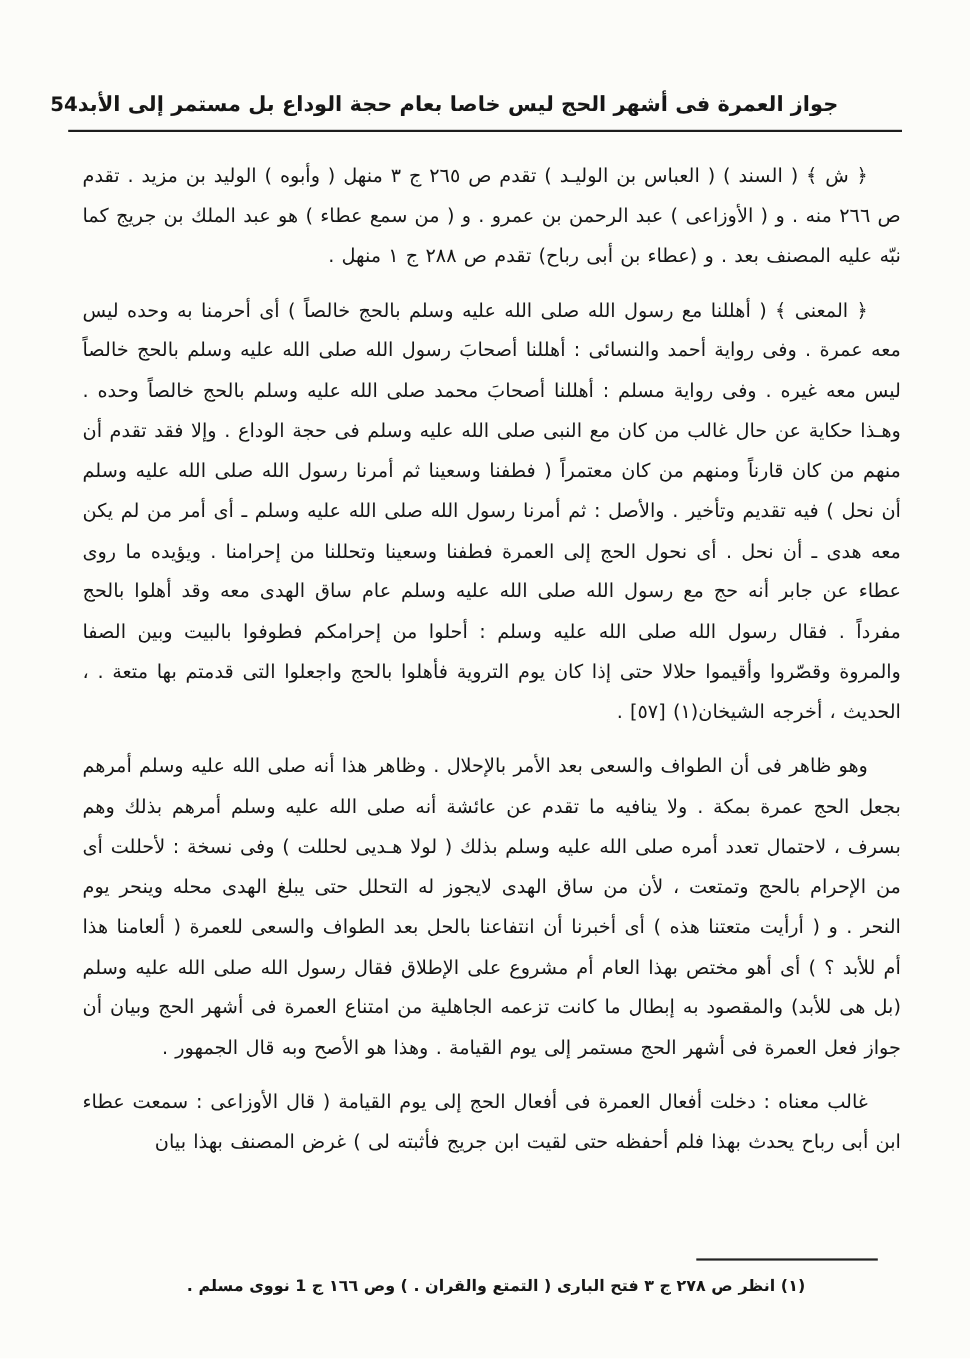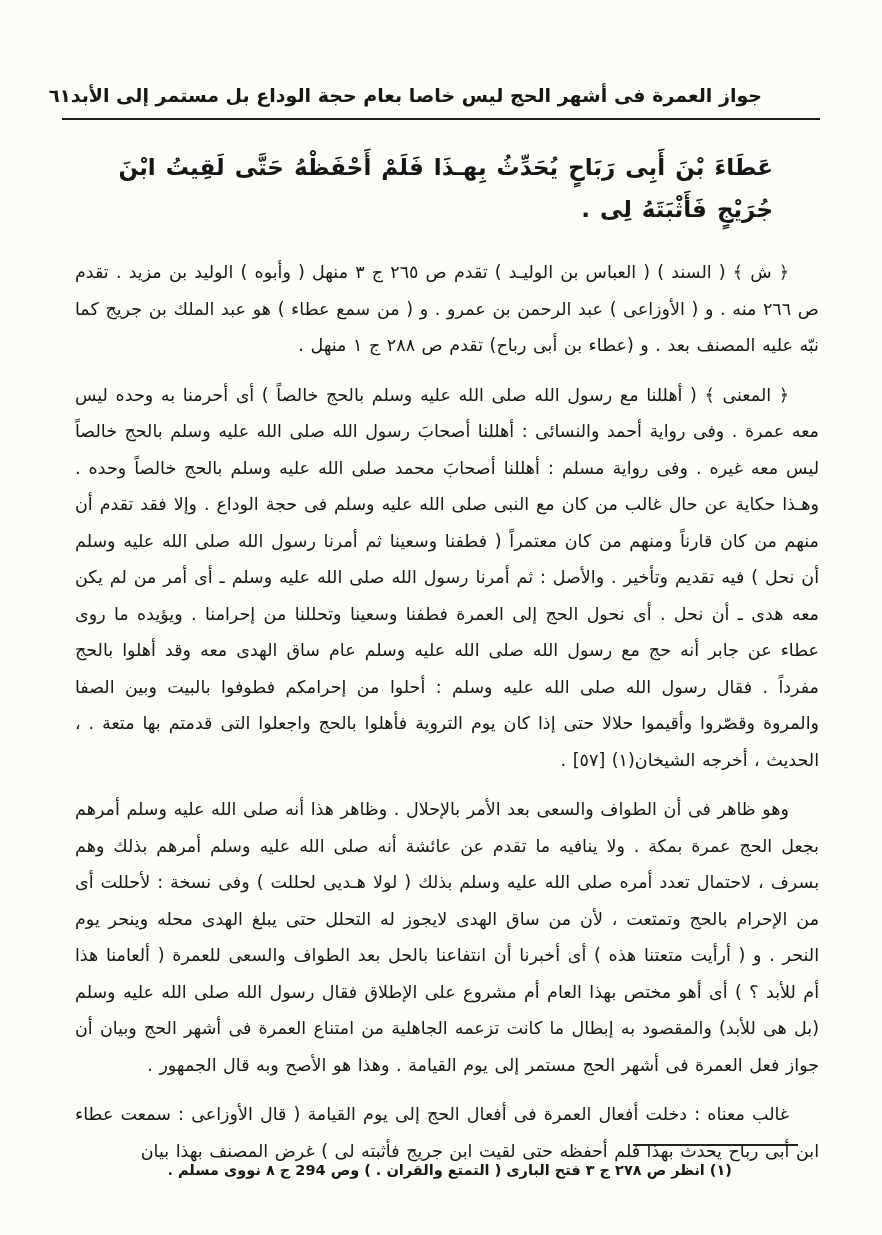--- a/index.html
+++ b/index.html
@@ -94,34 +94,33 @@
     font-weight: 700;
   }
 </style>
 </head>
 <body>
 
 <div class="page">
 
   <div class="header">
     <div class="chapter-title">جواز العمرة فى أشهر الحج ليس خاصا بعام حجة الوداع بل مستمر إلى الأبد</div>
-    <div class="page-number">٦١</div>
+    <div class="page-number">54</div>
   </div>
 
   <div class="header-rule"></div>
 
   <div class="content">
-    <div class="hadith-line">عَطَاءَ بْنَ أَبِى رَبَاحٍ يُحَدِّثُ بِهـذَا فَلَمْ أَحْفَظْهُ حَتَّى لَقِيتُ ابْنَ جُرَيْجٍ فَأَثْبَتَهُ لِى .</div>
 
     <p class="para">﴿ ش ﴾ ( السند ) ( العباس بن الوليـد ) تقدم ص ٢٦٥ ج ٣ منهل ( وأبوه ) الوليد بن مزيد . تقدم ص ٢٦٦ منه . و ( الأوزاعى ) عبد الرحمن بن عمرو . و ( من سمع عطاء ) هو عبد الملك بن جريج كما نبّه عليه المصنف بعد . و (عطاء بن أبى رباح) تقدم ص ٢٨٨ ج ١ منهل .</p>
 
     <p class="para">﴿ المعنى ﴾ ( أهللنا مع رسول الله صلى الله عليه وسلم بالحج خالصاً ) أى أحرمنا به وحده ليس معه عمرة . وفى رواية أحمد والنسائى : أهللنا أصحابَ رسول الله صلى الله عليه وسلم بالحج خالصاً ليس معه غيره . وفى رواية مسلم : أهللنا أصحابَ محمد صلى الله عليه وسلم بالحج خالصاً وحده . وهـذا حكاية عن حال غالب من كان مع النبى صلى الله عليه وسلم فى حجة الوداع . وإلا فقد تقدم أن منهم من كان قارناً ومنهم من كان معتمراً ( فطفنا وسعينا ثم أمرنا رسول الله صلى الله عليه وسلم أن نحل ) فيه تقديم وتأخير . والأصل : ثم أمرنا رسول الله صلى الله عليه وسلم ـ أى أمر من لم يكن معه هدى ـ أن نحل . أى نحول الحج إلى العمرة فطفنا وسعينا وتحللنا من إحرامنا . ويؤيده ما روى عطاء عن جابر أنه حج مع رسول الله صلى الله عليه وسلم عام ساق الهدى معه وقد أهلوا بالحج مفرداً . فقال رسول الله صلى الله عليه وسلم : أحلوا من إحرامكم فطوفوا بالبيت وبين الصفا والمروة وقصّروا وأقيموا حلالا حتى إذا كان يوم التروية فأهلوا بالحج واجعلوا التى قدمتم بها متعة . ، الحديث ، أخرجه الشيخان(١) [٥٧] .</p>
 
     <p class="para">وهو ظاهر فى أن الطواف والسعى بعد الأمر بالإحلال . وظاهر هذا أنه صلى الله عليه وسلم أمرهم بجعل الحج عمرة بمكة . ولا ينافيه ما تقدم عن عائشة أنه صلى الله عليه وسلم أمرهم بذلك وهم بسرف ، لاحتمال تعدد أمره صلى الله عليه وسلم بذلك ( لولا هـديى لحللت ) وفى نسخة : لأحللت أى من الإحرام بالحج وتمتعت ، لأن من ساق الهدى لايجوز له التحلل حتى يبلغ الهدى محله وينحر يوم النحر . و ( أرأيت متعتنا هذه ) أى أخبرنا أن انتفاعنا بالحل بعد الطواف والسعى للعمرة ( ألعامنا هذا أم للأبد ؟ ) أى أهو مختص بهذا العام أم مشروع على الإطلاق فقال رسول الله صلى الله عليه وسلم (بل هى للأبد) والمقصود به إبطال ما كانت تزعمه الجاهلية من امتناع العمرة فى أشهر الحج وبيان أن جواز فعل العمرة فى أشهر الحج مستمر إلى يوم القيامة . وهذا هو الأصح وبه قال الجمهور .</p>
 
     <p class="para">غالب معناه : دخلت أفعال العمرة فى أفعال الحج إلى يوم القيامة ( قال الأوزاعى : سمعت عطاء ابن أبى رباح يحدث بهذا فلم أحفظه حتى لقيت ابن جريج فأثبته لى ) غرض المصنف بهذا بيان</p>
   </div>
 
   <div class="footnote-rule"></div>
 
-  <div class="footnote">(١) انظر ص ٢٧٨ ج ٣ فتح البارى ( التمتع والقران . ) وص 294 ج ٨ نووى مسلم .</div>
+  <div class="footnote">(١) انظر ص ٢٧٨ ج ٣ فتح البارى ( التمتع والقران . ) وص ١٦٦ ج 1 نووى مسلم .</div>
 
 </div>
 
 </body></html>

